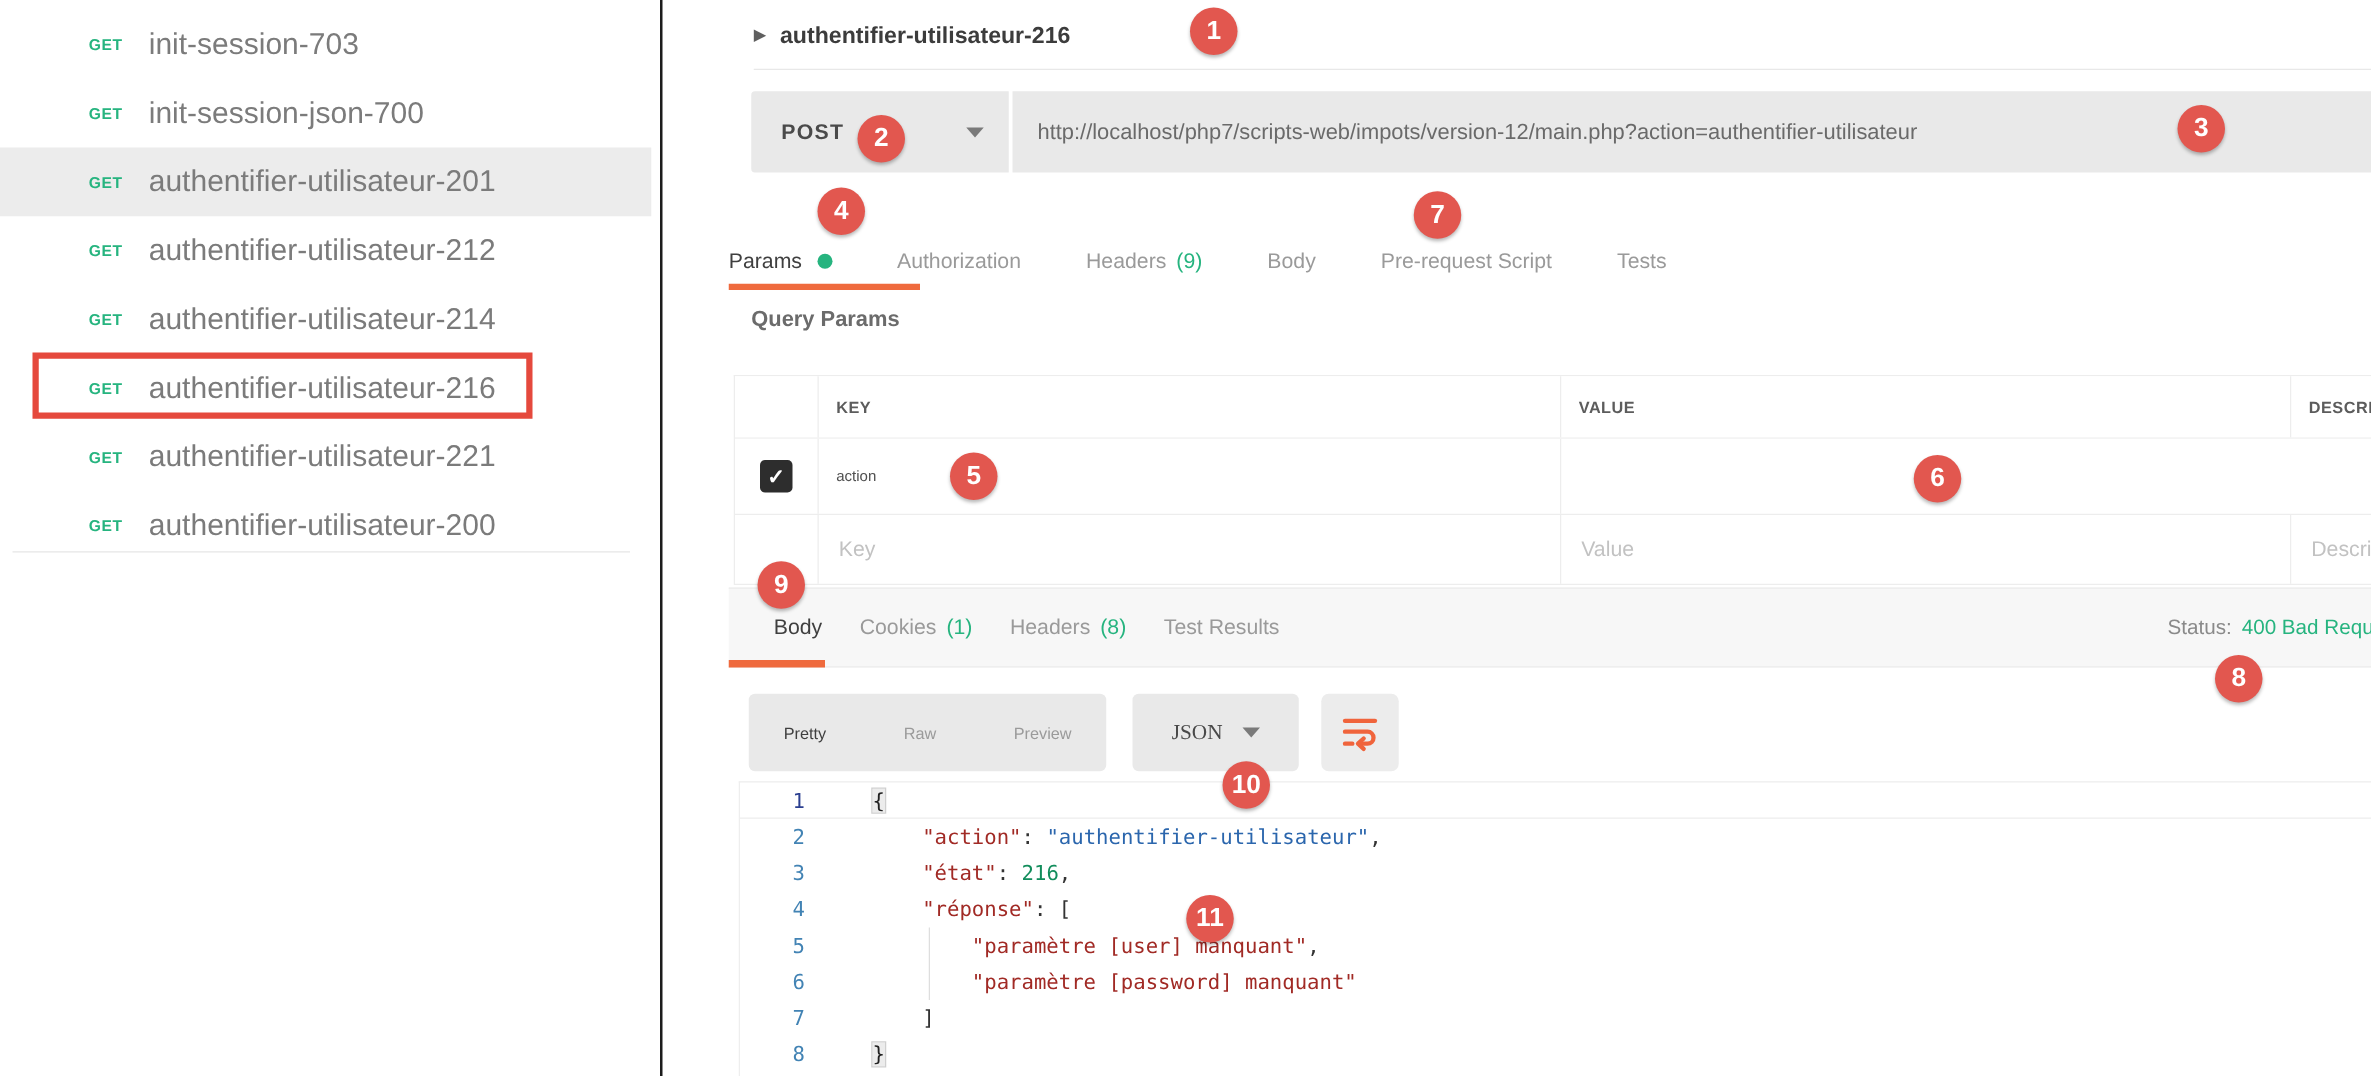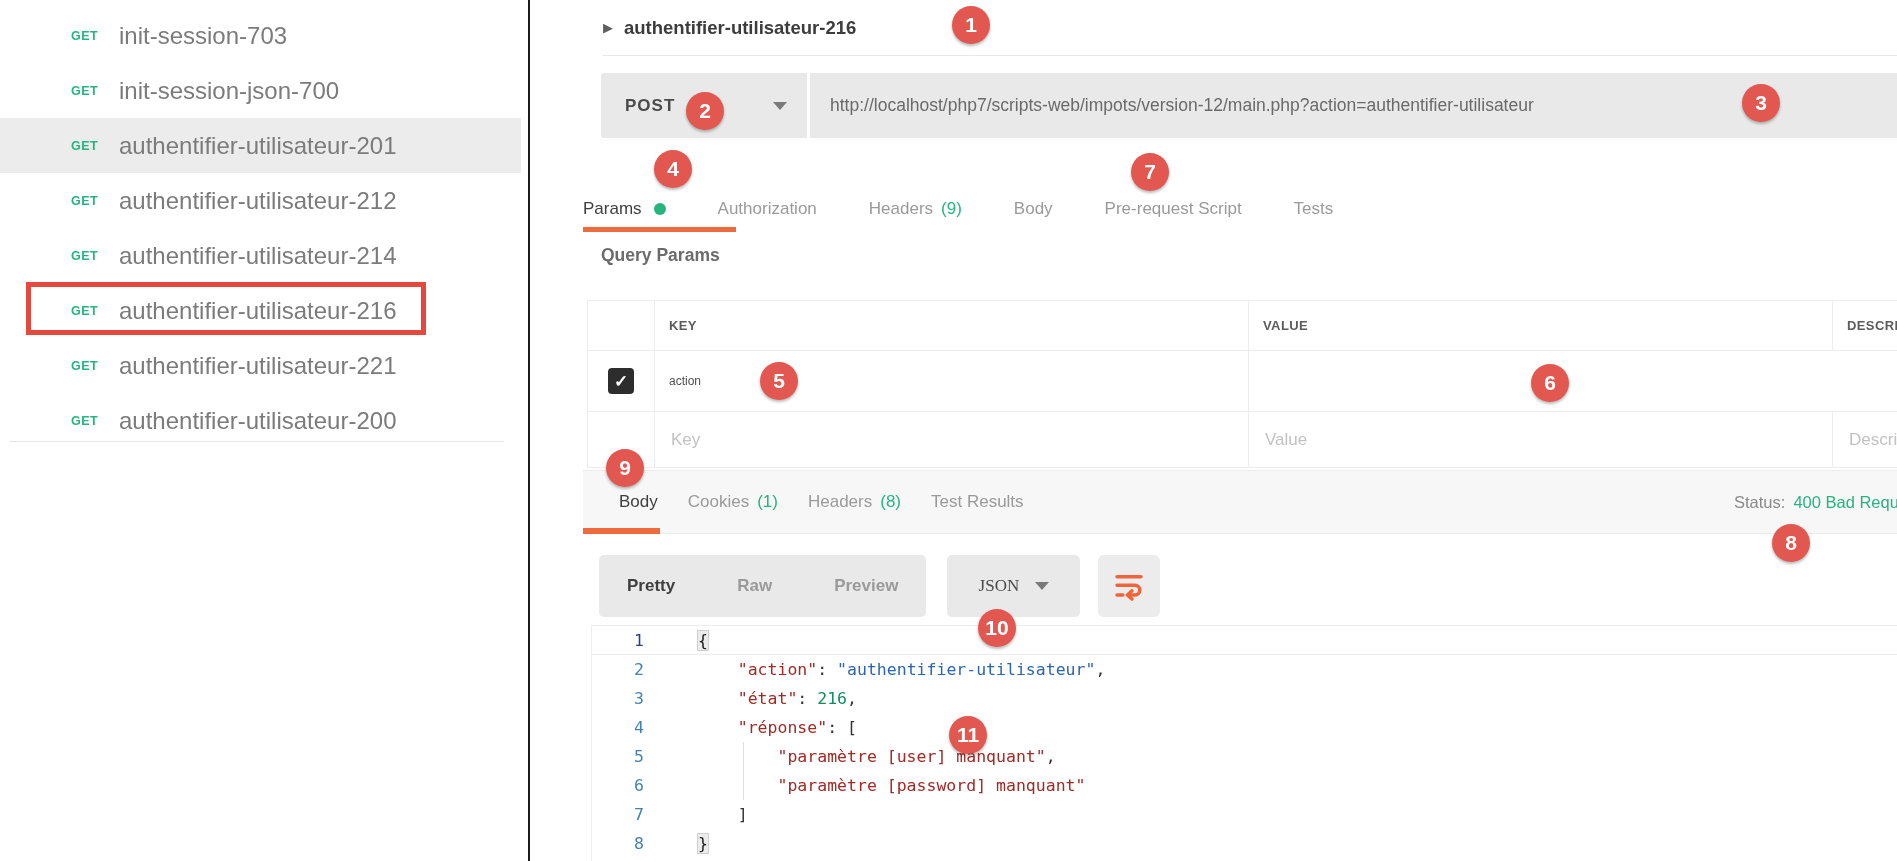--- a/index.html
+++ b/index.html
@@ -79,21 +79,21 @@
   .resp-tabs{position:absolute;left:18px;top:0;height:100%;display:flex;align-items:center;gap:30px;}
   .resp-underline{position:absolute;left:0;bottom:-1px;width:77px;height:6px;background:#ef6a3d;}
   .status{position:absolute;left:1127px;top:0;height:100%;display:flex;align-items:center;gap:8px;
     font-size:16.5px;white-space:nowrap;}
   .status-label{color:#8a8a8a;margin-left:24px;}
   .status-value{color:#26b47f;}
 
   
   .controls{position:absolute;left:16px;top:555px;height:62px;display:flex;align-items:stretch;}
   .mode-group{background:#e9e9e9;border-radius:5px;display:flex;align-items:center;gap:62px;padding:0 28px;}
-  .mode{font-size:17px;color:#9a9a9a;cursor:pointer;font-weight:bold;}
+  .mode{font-size:13px;color:#9a9a9a;cursor:pointer;}
   .mode.active{color:#3f3f3f;}
   .json-btn{margin-left:21px;width:133px;background:#e9e9e9;border-radius:5px;display:flex;
     align-items:center;justify-content:center;gap:16px;font-size:17px;color:#4a4a4a;cursor:pointer;font-family:Liberation Serif, serif;}
   .json-btn .caret2{width:0;height:0;border-left:7px solid transparent;border-right:7px solid transparent;border-top:8px solid #7a7a7a;}
   .wrap-btn{margin-left:18px;width:62px;background:#ececec;border-radius:6px;display:flex;
     align-items:center;justify-content:center;cursor:pointer;}
 
   
   .code{position:absolute;left:8px;top:625px;right:0;bottom:0;border-top:1px solid #ededed;
     border-left:1px solid #eeeeee;font-family:"DejaVu Sans Mono", monospace;font-size:16.5px;}

